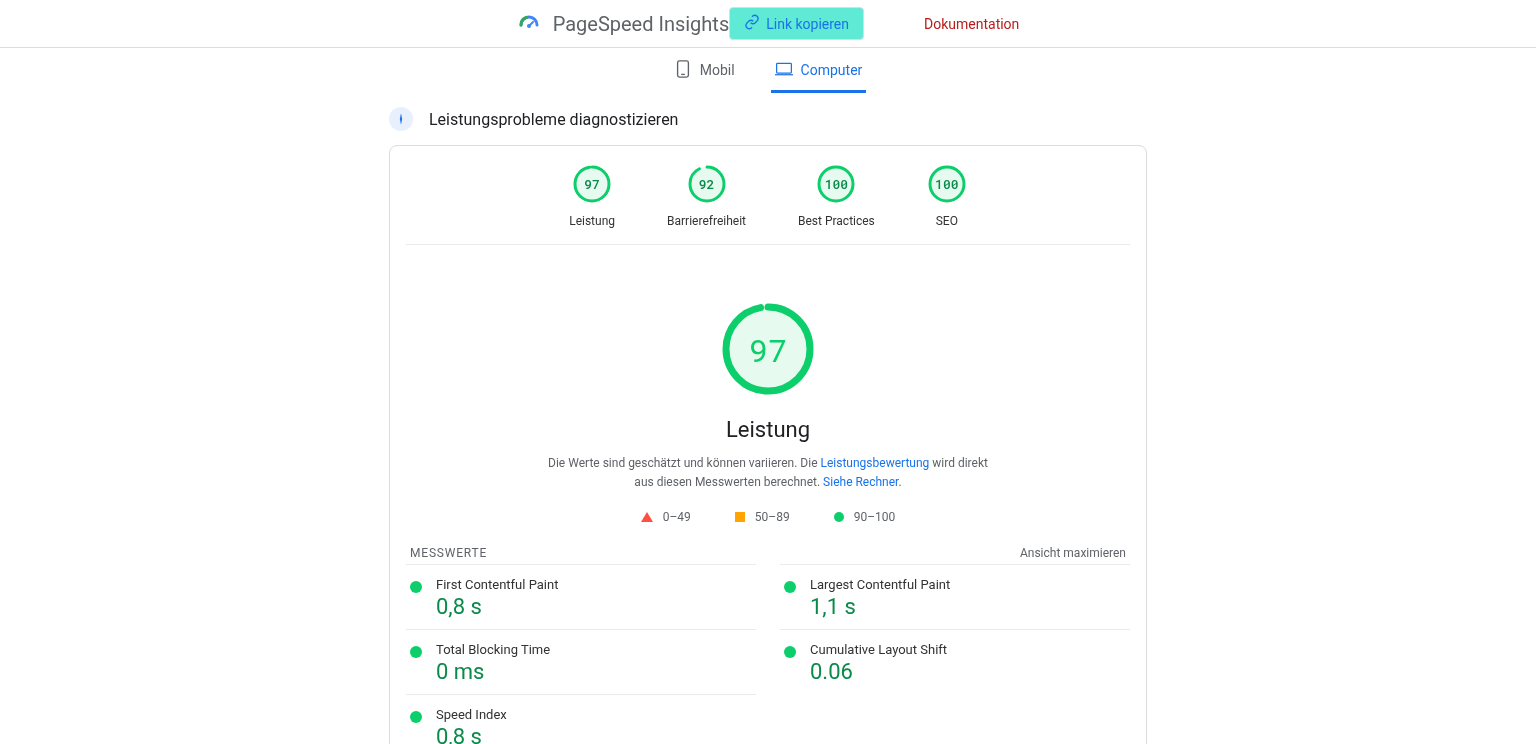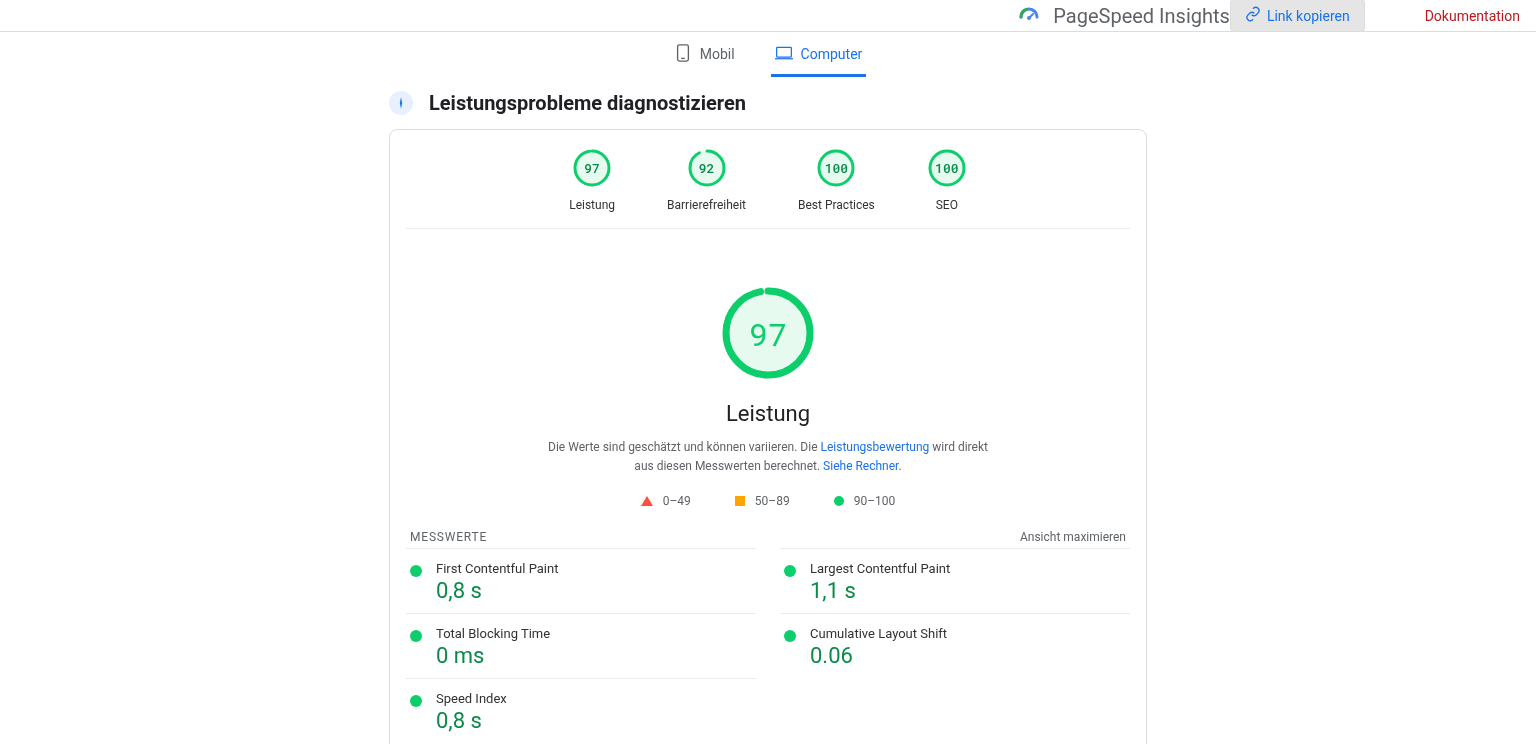--- a/index.html
+++ b/index.html
@@ -1,31 +1,31 @@
 <!DOCTYPE html>
 <html><head>
 <meta charset="utf-8">
 <style>
   * { box-sizing: border-box; margin: 0; padding: 0; }
   body { font-family: Roboto, Arial, sans-serif; color: #202124; background: #fff; font-size: 14px; }
   
   
   .header {
-    display: flex; align-items: center; justify-content: flex-end;
-    padding: 0 16px; height: 32px; border-bottom: 1px solid #dadce0;
+    display: flex; align-items: center; justify-content: center;
+    padding: 0 16px; height: 48px; border-bottom: 1px solid #dadce0;
   }
   .header-left { display: flex; align-items: center; gap: 12px; }
   .logo-icon { width: 24px; height: 24px; position: relative; }
   .logo-icon svg { width: 100%; height: 100%; }
   .header-title { font-size: 20px; color: #5f6368; font-weight: 400; }
   .header-right { display: flex; align-items: center; gap: 16px; }
   .copy-link-btn {
     display: flex; align-items: center; gap: 6px;
     border: 1px solid #dadce0; border-radius: 4px;
-    padding: 6px 14px; background: #e5e5e5; color: #1a73e8;
+    padding: 6px 14px; background: #5eead4; color: #1a73e8;
     font-size: 14px; cursor: pointer; font-family: inherit;
   }
   .doc-link { color: #b91c1c; text-decoration: none; margin-left: 44px; }
   
   
   .tabs { display: flex; justify-content: center; gap: 32px; }
   .tab {
     display: flex; align-items: flex-end; gap: 8px;
     padding: 12px 4px; color: #5f6368; cursor: pointer;
     border-bottom: 3px solid transparent; font-size: 14px;
@@ -34,21 +34,21 @@
   .tab-icon { width: 18px; height: 18px; display:inline-flex; align-items:center; justify-content:center;}
   
   
   .main { max-width: 774px; margin: 0 auto; padding: 0 8px 40px; }
   .section-head { display: flex; align-items: center; gap: 16px; padding: 14px 0; }
   .compass-icon {
     width: 24px; height: 24px; border-radius: 50%;
     background: #e8f0fe; display: flex; align-items: center; justify-content: center;
     color: #1a73e8; font-size: 12px;
   }
-  .section-title { font-size: 20px; font-weight: 700; }
+  .section-title { font-size: 16px; font-weight: 400; }
   
   .card { border: 1px solid #dadce0; border-radius: 8px; padding: 0 16px 8px; }
   
   
   .gauges { display: flex; justify-content: center; gap: 52px; padding: 18px 0 16px; border-bottom: 1px solid #ebebeb; }
   .gauge-item { display: flex; flex-direction: column; align-items: center; gap: 10px; cursor:pointer;}
   .gauge-sm { width: 40px; height: 40px; position: relative; }
   .gauge-sm svg { transform: rotate(-90deg); }
   .gauge-sm .bg { fill: #e6faef; }
   .gauge-sm .prog { stroke: #0cce6b; stroke-width: 3; fill: none; stroke-linecap: round; }

